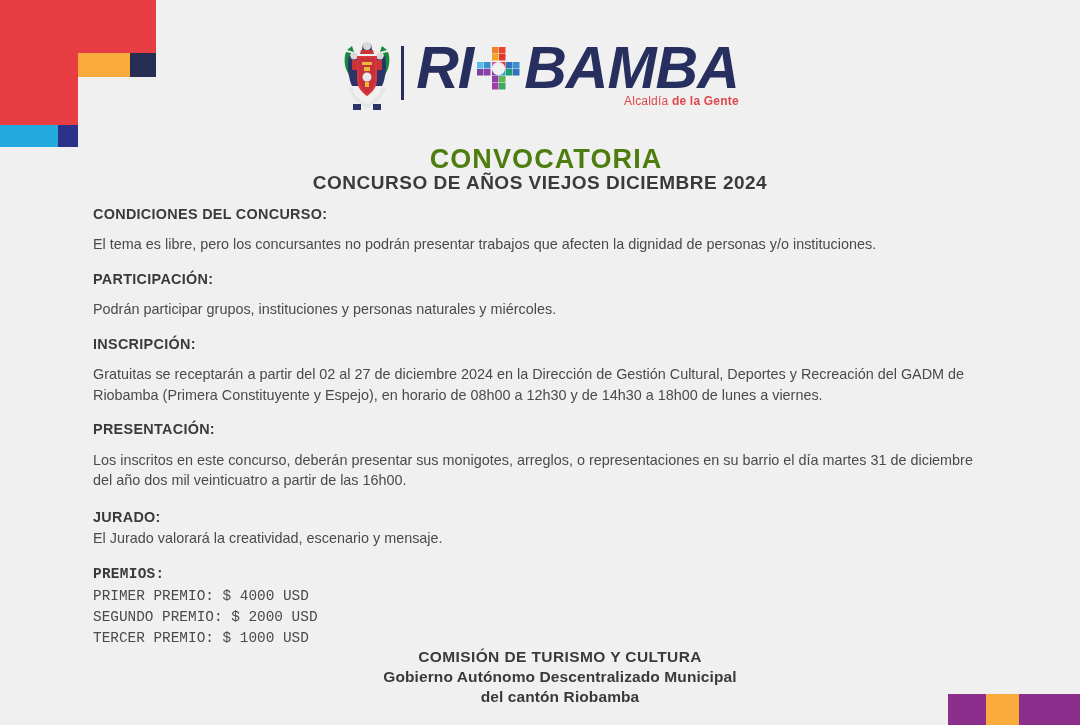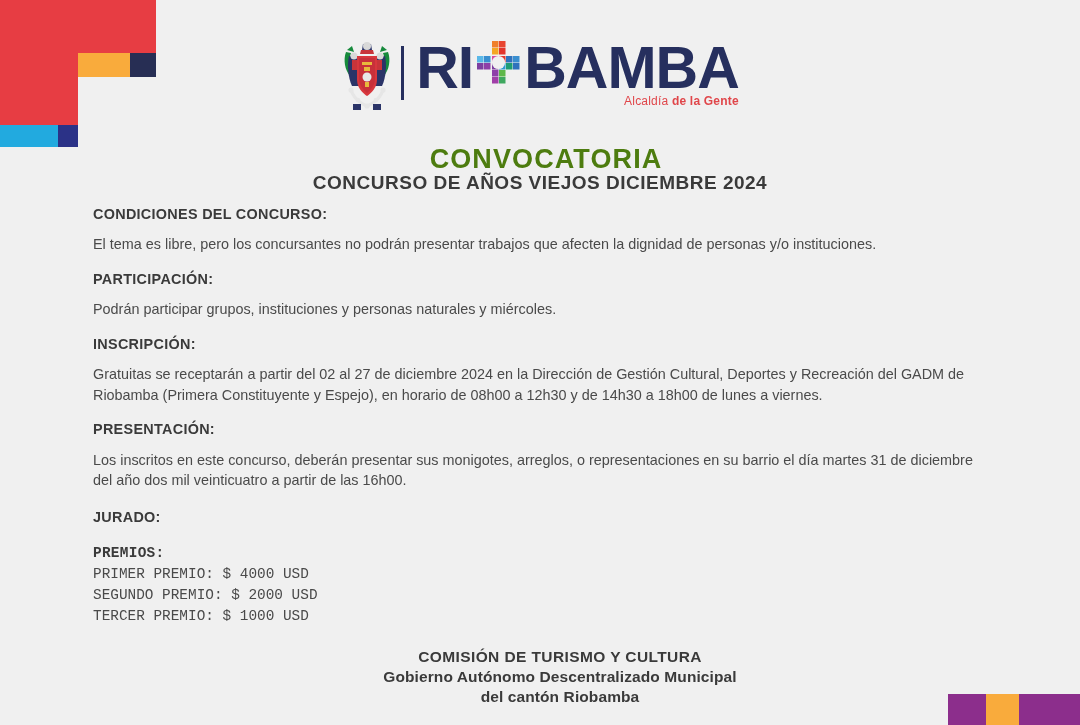--- a/index.html
+++ b/index.html
@@ -47,23 +47,23 @@
     align-items: flex-start;
   }
   #logo-inner { display: flex; align-items: flex-start; }
   #coat-of-arms { width: 52px; height: 76px; flex: 0 0 auto; margin-right: 8px; }
   #logo-divider {
     width: 3px; height: 54px; background: #262f5e;
     margin: 6px 12px 0 0; flex: 0 0 auto;
   }
   #wordmark-col { display: flex; flex-direction: column; }
   #wordmark {
-    display: flex; 
+    display: flex; align-items: center;
     font-size: 59px; font-weight: bold;
-    color: #262f5e; letter-spacing: -1px; line-height: 0.95;
+    color: #262f5e; letter-spacing: -1px; line-height: 0.95; font-style: italic;
   }
   #mosaic-icon { width: 45px; height: 45px; margin: 0 3px; flex: 0 0 auto; }
   #tagline {
     text-align: right; font-size: 12px; color: #e0464a;
     margin-top: -2px; letter-spacing: 0.2px;
   }
   #tagline .tag-bold { font-weight: bold; }
 
   
   #title-main {
@@ -234,20 +234,21 @@
     <p class="para">Gratuitas se receptarán a partir del 02 al 27 de diciembre 2024 en la Dirección de Gestión Cultural, Deportes y Recreación del GADM de Riobamba (Primera Constituyente y Espejo), en horario de 08h00 a 12h30 y de 14h30 a 18h00 de lunes a viernes.</p>
   </div>
 
   <div>
     <p class="heading">PRESENTACIÓN:</p>
     <p class="para">Los inscritos en este concurso, deberán presentar sus monigotes, arreglos, o representaciones en su barrio el día martes 31 de diciembre del año dos mil veinticuatro a partir de las 16h00.</p>
   </div>
 
   <div id="sec-jurado-wrap">
     <p class="heading tight">JURADO:</p>
+    <p class="para tight">El Jurado valorará la creatividad, escenario y mensaje.</p>
   </div>
 
   <div id="sec-premios-wrap">
     <p class="heading tight">PREMIOS:</p>
     <p class="prize-line">PRIMER PREMIO: $ 4000 USD</p>
     <p class="prize-line">SEGUNDO PREMIO: $ 2000 USD</p>
     <p class="prize-line">TERCER PREMIO: $ 1000 USD</p>
   </div>
 
 </div>

